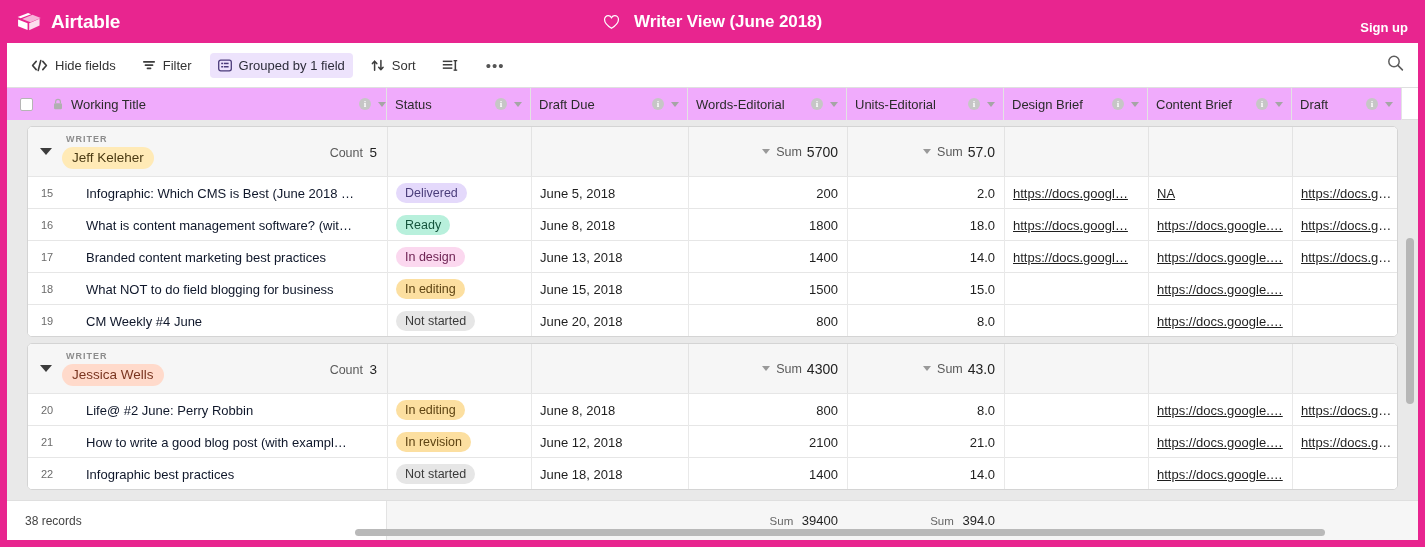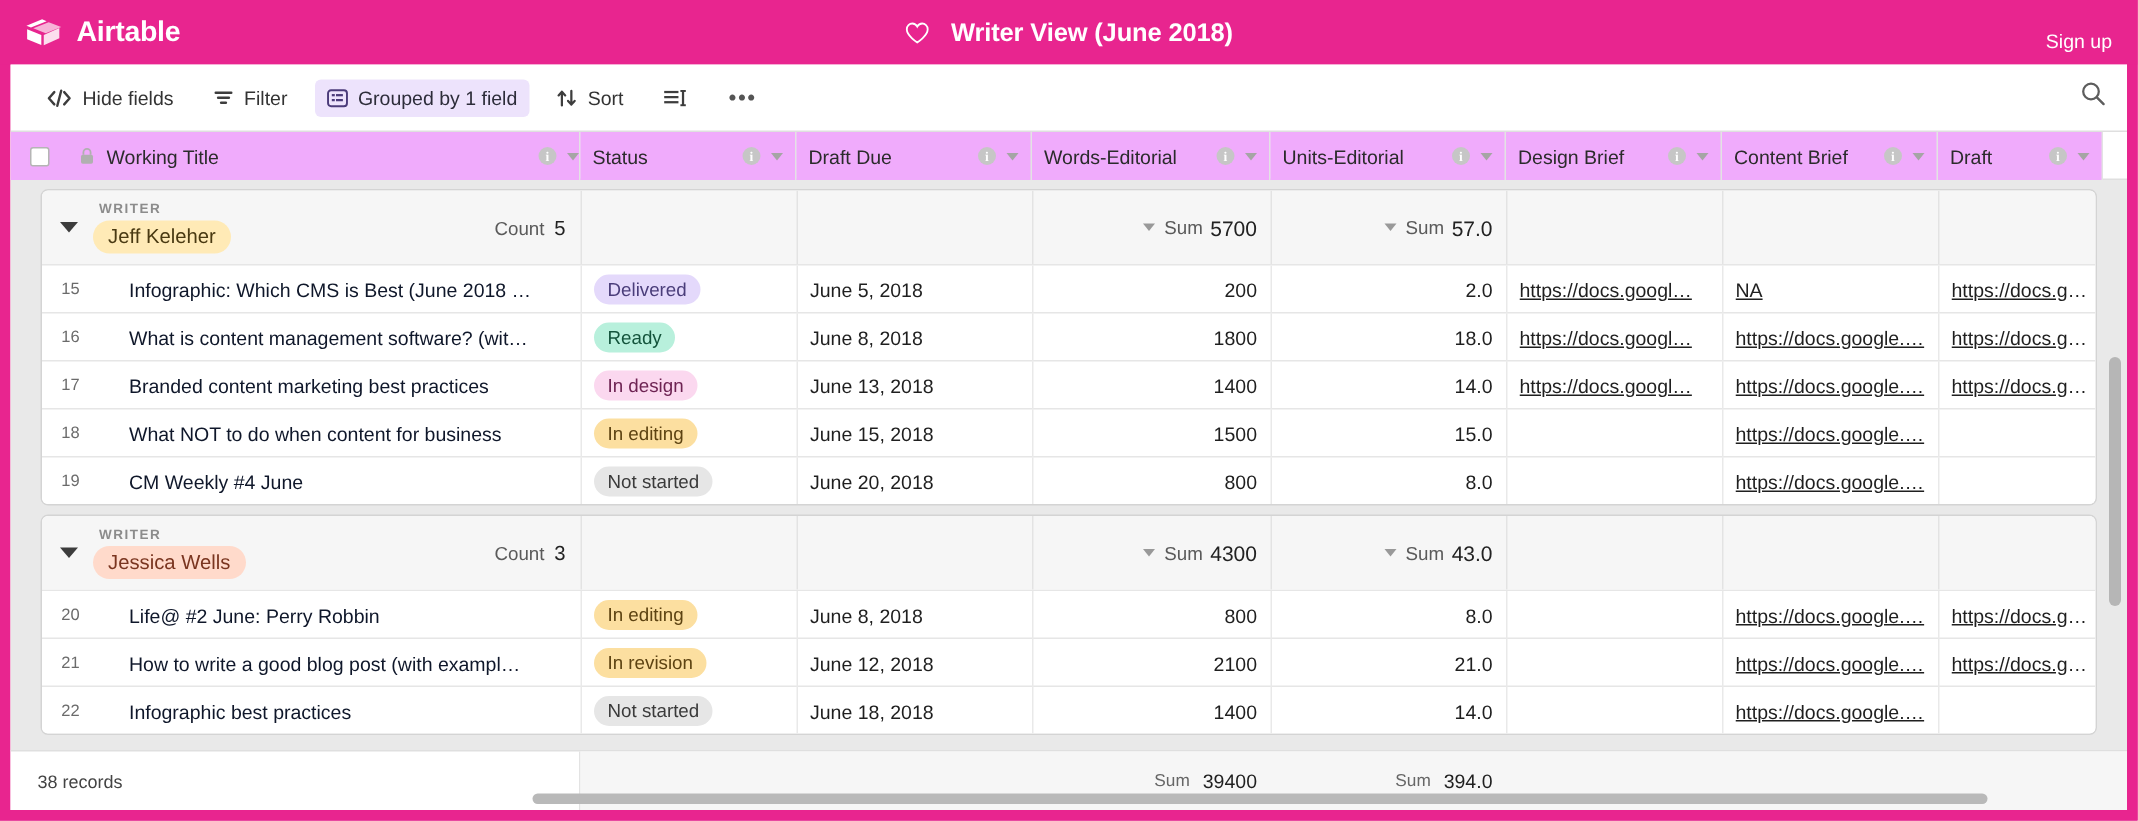--- a/index.html
+++ b/index.html
@@ -24,21 +24,21 @@
   .title-center {
     position: absolute; left: 0; right: 0; top: 0; height: 43px;
     display: flex; align-items: center; justify-content: center; gap: 14px;
     pointer-events: none;
   }
   .heart { width: 17px; height: 16px; display:block; }
   .view-title { color: #fff; font-size: 17px; font-weight: bold; letter-spacing: -0.1px; }
   .signup {
     position: absolute; right: 17px; top: 0; height: 55px;
     display: flex; align-items: center;
-    color: #fff; font-size: 13px; font-weight: normal;
+    color: #fff; font-size: 13px; font-weight: bold;
   }
 
   
   .appbody {
     position: absolute; left: 7px; right: 7px; top: 43px; bottom: 7px;
     background: #fff; overflow: hidden;
   }
 
   
   .toolbar {
@@ -432,21 +432,21 @@
               <div class="cell" style="width:144px">
                 <a class="lnk">https://docs.google.…</a>
               </div>
               <div class="cell" style="width:110px">
                 <a class="lnk">https://docs.go…</a>
               </div>
             </div>
             <div class="row">
               <div class="c-rownum">18</div>
               <div class="c-title">
-                <span class="txt">What NOT to do when content for business</span>
+                <span class="txt">What NOT to do field blogging for business</span>
               </div>
               <div class="cell" style="width:144px">
                 <span class="pill" style="background:#fcdfa0;color:#5d4312;font-size:12.5px;padding:2px 9px">In editing</span>
               </div>
               <div class="cell" style="width:157px">
                 <span class="txt">June 15, 2018</span>
               </div>
               <div class="cell num" style="width:159px">1500</div>
               <div class="cell num" style="width:157px">15.0</div>
               <div class="cell" style="width:144px"></div>

